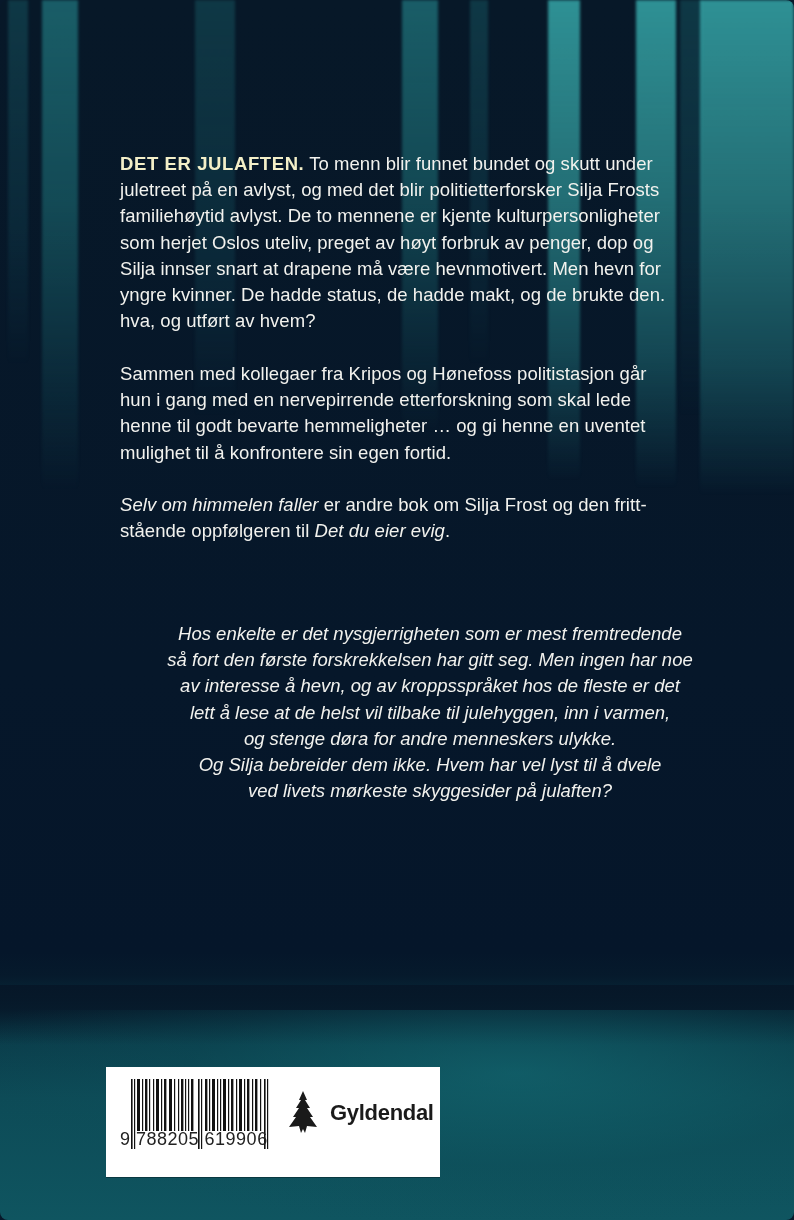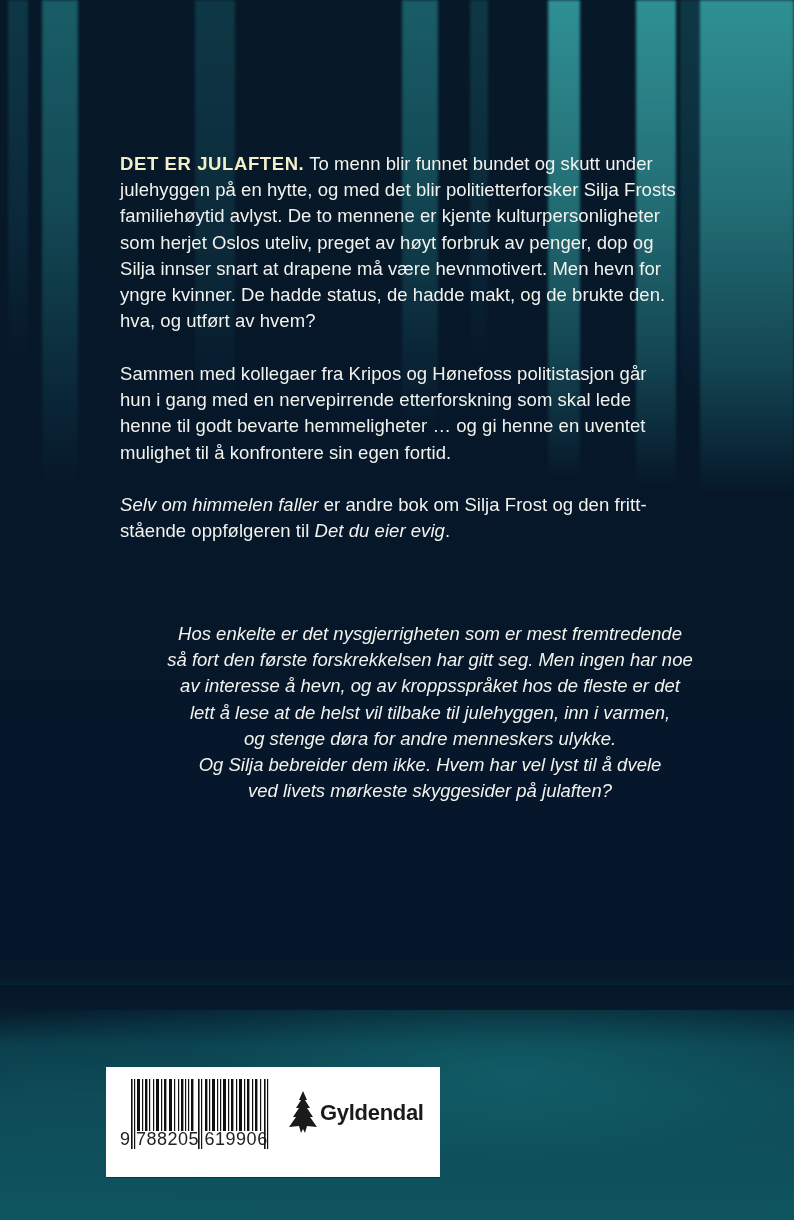--- a/index.html
+++ b/index.html
@@ -1,21 +1,21 @@
 <!DOCTYPE html>
 <html><head>
 <meta charset="utf-8">
 <style>
   html, body { margin:0; padding:0; }
   body {
     width:794px; height:1220px; overflow:hidden; position:relative;
     background:#07182a;
     font-family:"Liberation Sans", sans-serif;
   }
-  .cover { position:absolute; inset:0; overflow:hidden; }
+  .cover { position:absolute; inset:0; overflow:hidden;border-radius:8px; }
   .bg-base {
     position:absolute; inset:0;
     background: linear-gradient(180deg, #071828 0%, #06172a 55%, #05162a 78%, #061a2c 80%, #0a3a48 84%, #0d4b57 90%, #0f5560 100%);
   }
   .tree {
     position:absolute; top:0;
     background: linear-gradient(180deg, rgba(40,150,155,0.55) 0%, rgba(35,135,140,0.45) 30%, rgba(25,100,110,0.25) 55%, rgba(10,40,55,0) 72%);
     filter: blur(1.5px);
   }
   .tree.bright {
@@ -58,21 +58,21 @@
   }
   .isbn-num {
     position:absolute; left:14px; top:62px; font-size:18px; color:#222;
     font-family:"Liberation Sans", sans-serif; letter-spacing:0.5px;
     background:transparent;
   }
   .publisher {
     position:absolute; left:180px; top:24px; height:44px; display:flex; align-items:center;
   }
   .publisher-name {
-    font-size:22px; font-weight:bold; color:#1a1a1a; margin-left:0; letter-spacing:-0.3px;
+    font-size:22px; font-weight:bold; color:#1a1a1a; margin-left:10px; letter-spacing:-0.3px;
   }
 </style>
 </head>
 <body>
 
 <div class="cover">
   <div class="bg-base"></div>
 
   <div class="tree" style="left:42px;width:36px;height:680px;"></div>
   <div class="tree dim" style="left:8px;width:20px;height:560px;"></div>
@@ -82,21 +82,21 @@
   <div class="tree bright" style="left:548px;width:32px;height:640px;"></div>
   <div class="tree bright" style="left:636px;width:40px;height:650px;"></div>
   <div class="tree dim" style="left:680px;width:22px;height:640px;"></div>
   <div class="tree bright" style="left:700px;width:94px;height:660px;"></div>
 
   <div class="shore"></div>
   <div class="snow"></div>
 
   <div class="text-block p1">
     <span class="line"><span class="lead">DET ER JULAFTEN.</span><span> To menn blir funnet bundet og skutt under</span></span>
-    <span class="line">julehyggen på en hytte, og med det blir politietterforsker Silja Frosts</span>
+    <span class="line">juletreet på en avlyst, og med det blir politietterforsker Silja Frosts</span>
     <span class="line">familiehøytid avlyst. De to mennene er kjente kulturpersonligheter</span>
     <span class="line">som herjet Oslos uteliv, preget av høyt forbruk av penger, dop og</span>
     <span class="line">Silja innser snart at drapene må være hevnmotivert. Men hevn for</span>
     <span class="line">yngre kvinner. De hadde status, de hadde makt, og de brukte den.</span>
     <span class="line">hva, og utført av hvem?</span>
   </div>
 
   <div class="text-block p2">
     <span class="line">Sammen med kollegaer fra Kripos og Hønefoss politistasjon går</span>
     <span class="line">hun i gang med en nervepirrende etterforskning som skal lede</span>

